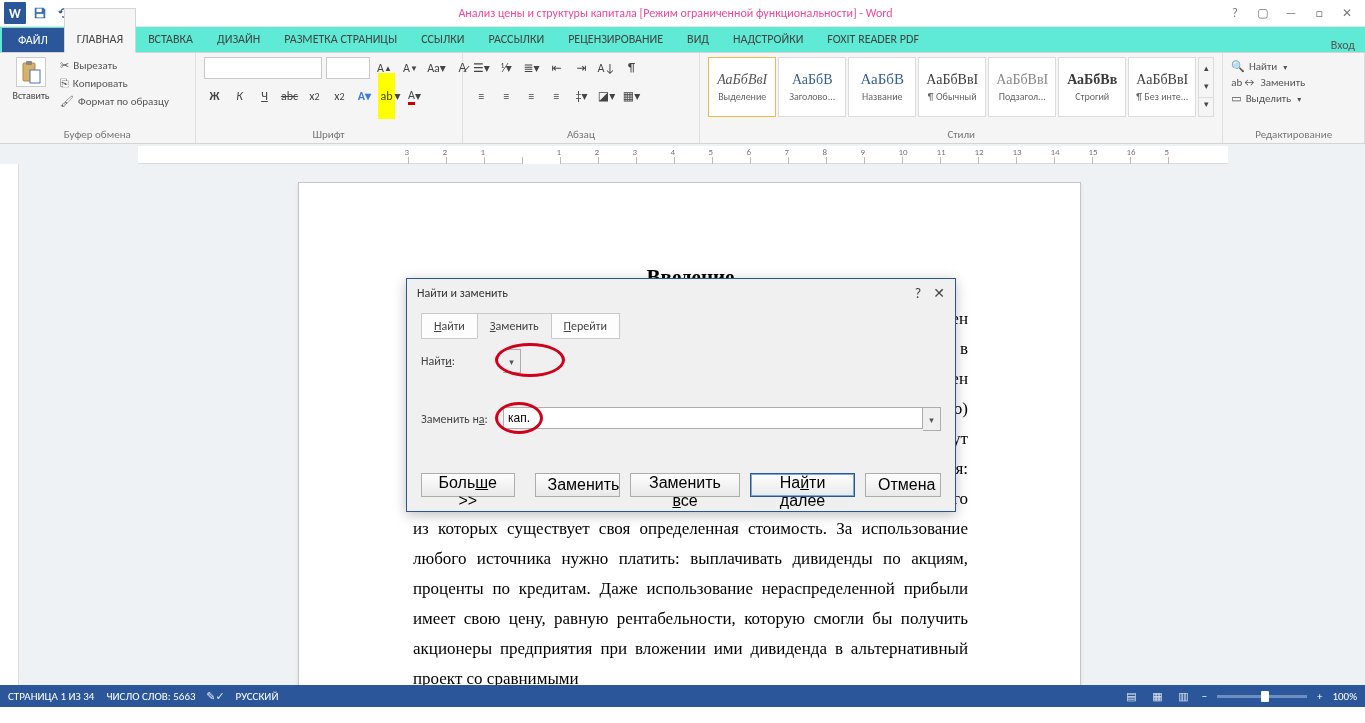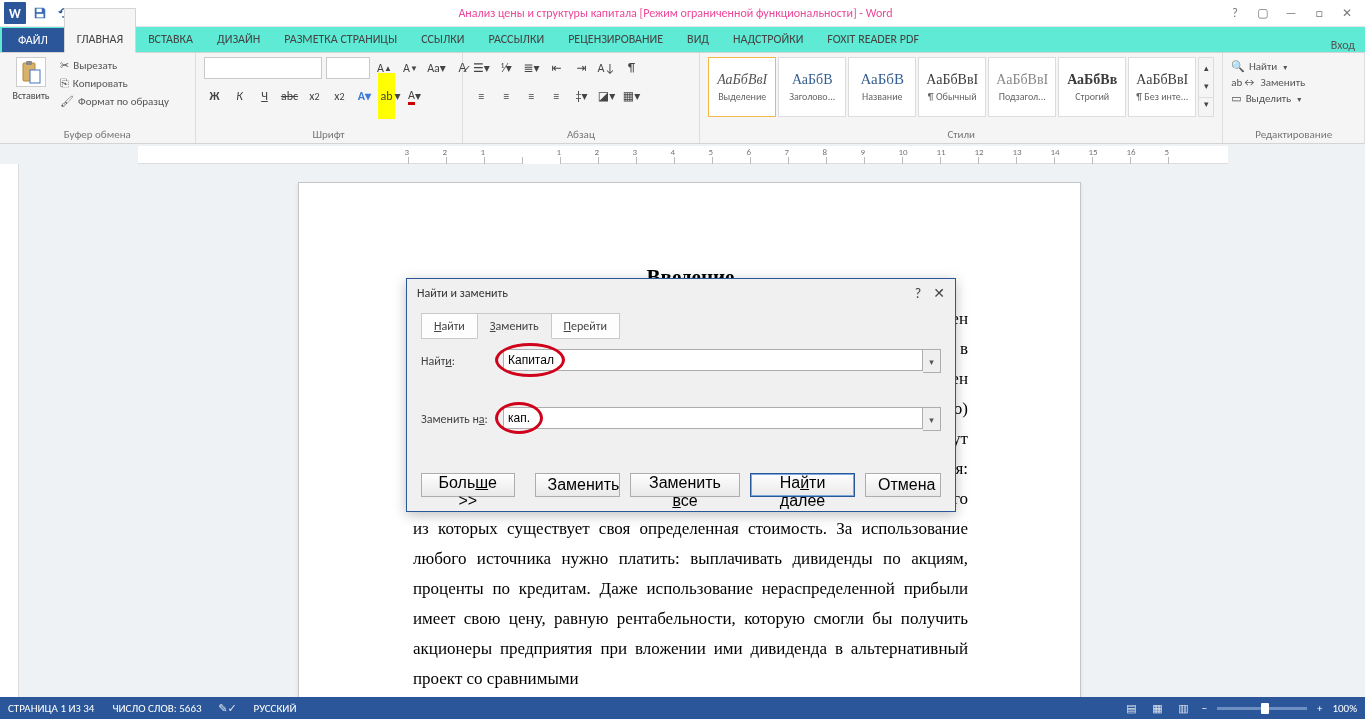--- a/index.html
+++ b/index.html
@@ -56,21 +56,21 @@
   .field-row{display:flex;align-items:center;margin-bottom:6px;}
   .field-row label{width:82px;font-size:12px;}
   .field-row .inpwrap{flex:1;display:flex;position:relative;}
   .field-row input{flex:1;height:20px;border:1px solid #adadad;padding:0 4px;font-size:12px;font-family:Arial;background:#fff;}
   .field-row .dd{width:17px;height:22px;border:1px solid #adadad;border-left:none;background:#efefef;display:flex;align-items:center;justify-content:center;font-size:9px;color:#555;}
   .circle{position:absolute;border:3px solid #d0021b;border-radius:50%;pointer-events:none;}
   .btnrow{display:flex;gap:10px;margin-top:42px;}
   .dbtn{height:24px;padding:0 12px;border:1px solid #adadad;background:linear-gradient(#fefefe,#e9e9e9);font-size:16px;min-width:76px;}
   .dbtn.def{border:1px solid #2b579a;box-shadow:inset 0 0 0 1px #7ba7db;text-align:center;}
   .spacer{flex:1;}
-  .statusbar{height:22px;background:#2b579a;color:#fff;display:flex;align-items:center;font-size:11px;padding:0 8px;gap:18px;position:absolute;bottom:4px;left:0;right:0;}
+  .statusbar{height:22px;background:#2b579a;color:#fff;display:flex;align-items:center;font-size:11px;padding:0 8px;gap:12px;position:absolute;bottom:16px;left:0;right:0;}
   .statusbar .right{margin-left:auto;display:flex;align-items:center;gap:10px;}
   .zoom-track{width:90px;height:3px;background:#6d8fc1;position:relative;}
   .zoom-thumb{position:absolute;left:44px;top:-4px;width:8px;height:11px;background:#fff;border-radius:1px;}
   .sb-ico{width:16px;height:16px;display:inline-flex;align-items:center;justify-content:center;opacity:.85;}
 </style>
 </head>
 <body>
 
 <div class="titlebar">
   <div class="qat">
@@ -351,21 +351,20 @@
     </div>
     <div class="dlg-body">
       <div class="dlg-tabs">
         <div class="dlg-tab"><u>Н</u>айти</div>
         <div class="dlg-tab active"><u>З</u>аменить</div>
         <div class="dlg-tab"><u>П</u>ерейти</div>
       </div>
       <div class="field-row">
         <label>Найт<u>и</u>:</label>
         <div class="inpwrap">
-          <input value="Капитал" style="">
           <div class="dd">▾</div>
           <div class="circle" style="left:-8px;top:-6px;width:64px;height:28px;"></div>
         </div>
       </div>
       <div style="height:28px"></div>
       <div class="field-row">
         <label>Заменить н<u>а</u>:</label>
         <div class="inpwrap">
           <input value="кап." style="">
           <div class="dd">▾</div>

